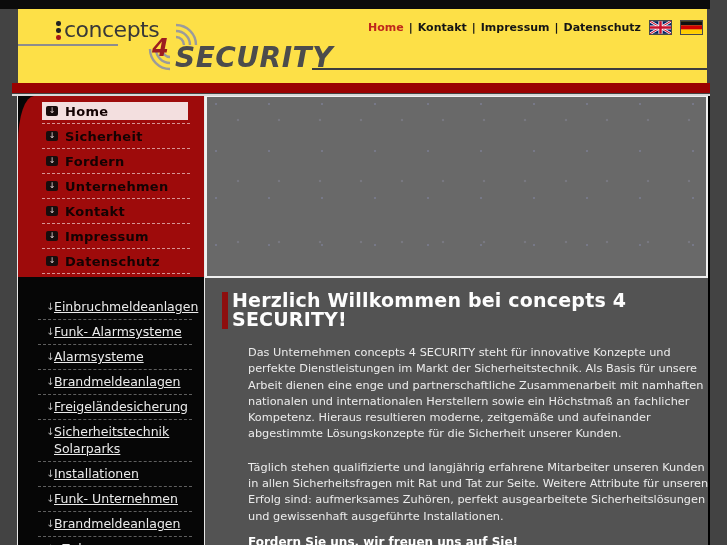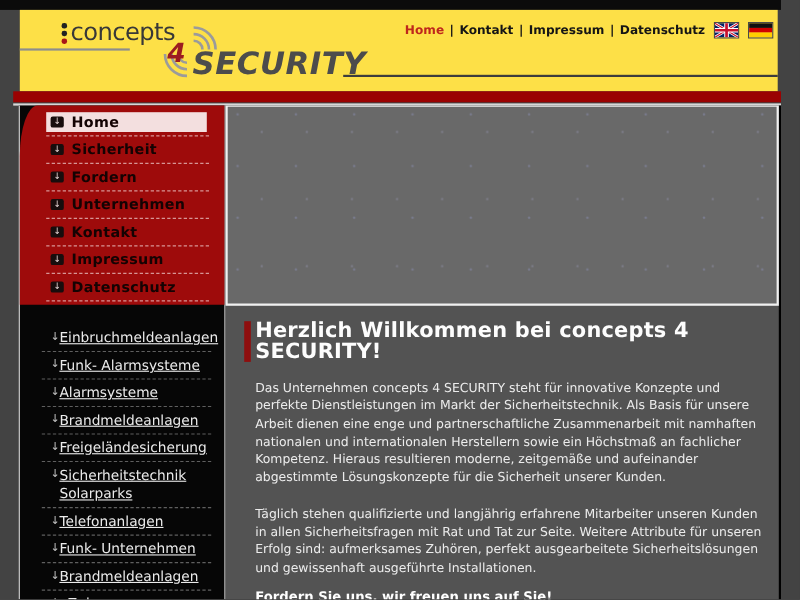--- a/index.html
+++ b/index.html
@@ -59,21 +59,21 @@
   .banner{width:100%;height:182px;background:#696969;border:2px solid #f0f0f0;border-top-width:1px;
           background-image:
             radial-gradient(circle 1px at 9px 7px, rgba(150,155,205,0.55) 0, rgba(150,155,205,0) 1.6px),
             radial-gradient(circle 1px at 31px 23px, rgba(170,170,210,0.4) 0, rgba(170,170,210,0) 1.6px),
             radial-gradient(circle 1px at 21px 40px, rgba(150,155,205,0.45) 0, rgba(150,155,205,0) 1.6px);
           background-size:53px 47px, 41px 61px, 67px 37px;}
   .content{position:relative;padding:13px 8px 0 17px;}
   .headline-wrap{position:relative;padding-left:10px;}
   .headline-bar{position:absolute;left:0;top:1px;width:6px;height:37px;background:#8e0e0e;}
   .headline{font-size:19px;line-height:18.5px;font-weight:bold;color:#fdfdfd;width:430px;letter-spacing:0.2px;}
-  .content p{width:470px;font-size:11.3px;line-height:16.3px;color:#ececec;margin:17px 0 0 10px;}
+  .content p{width:470px;font-size:11.3px;line-height:16.3px;color:#ececec;margin:17px 0 0 26px;}
   .content p.cta{font-weight:bold;font-size:12px;color:#ffffff;margin-top:9px;}
 </style>
 </head>
 <body>
 
 <div class="page">
 
   <div class="topbar"></div>
 
   <div class="header">
@@ -182,21 +182,21 @@
       <div class="s-item">
         <span class="s-arrow">↓</span>
         <span class="s-label">Freigeländesicherung</span>
       </div>
       <div class="s-item">
         <span class="s-arrow">↓</span>
         <span class="s-label">Sicherheitstechnik Solarparks</span>
       </div>
       <div class="s-item">
         <span class="s-arrow">↓</span>
-        <span class="s-label">Telefonanlagen</span>
+        <span class="s-label">Installationen</span>
       </div>
       <div class="s-item">
         <span class="s-arrow">↓</span>
         <span class="s-label">Funk- Unternehmen</span>
       </div>
       <div class="s-item">
         <span class="s-arrow">↓</span>
         <span class="s-label">Brandmeldeanlagen</span>
       </div>
       <div class="s-item">

